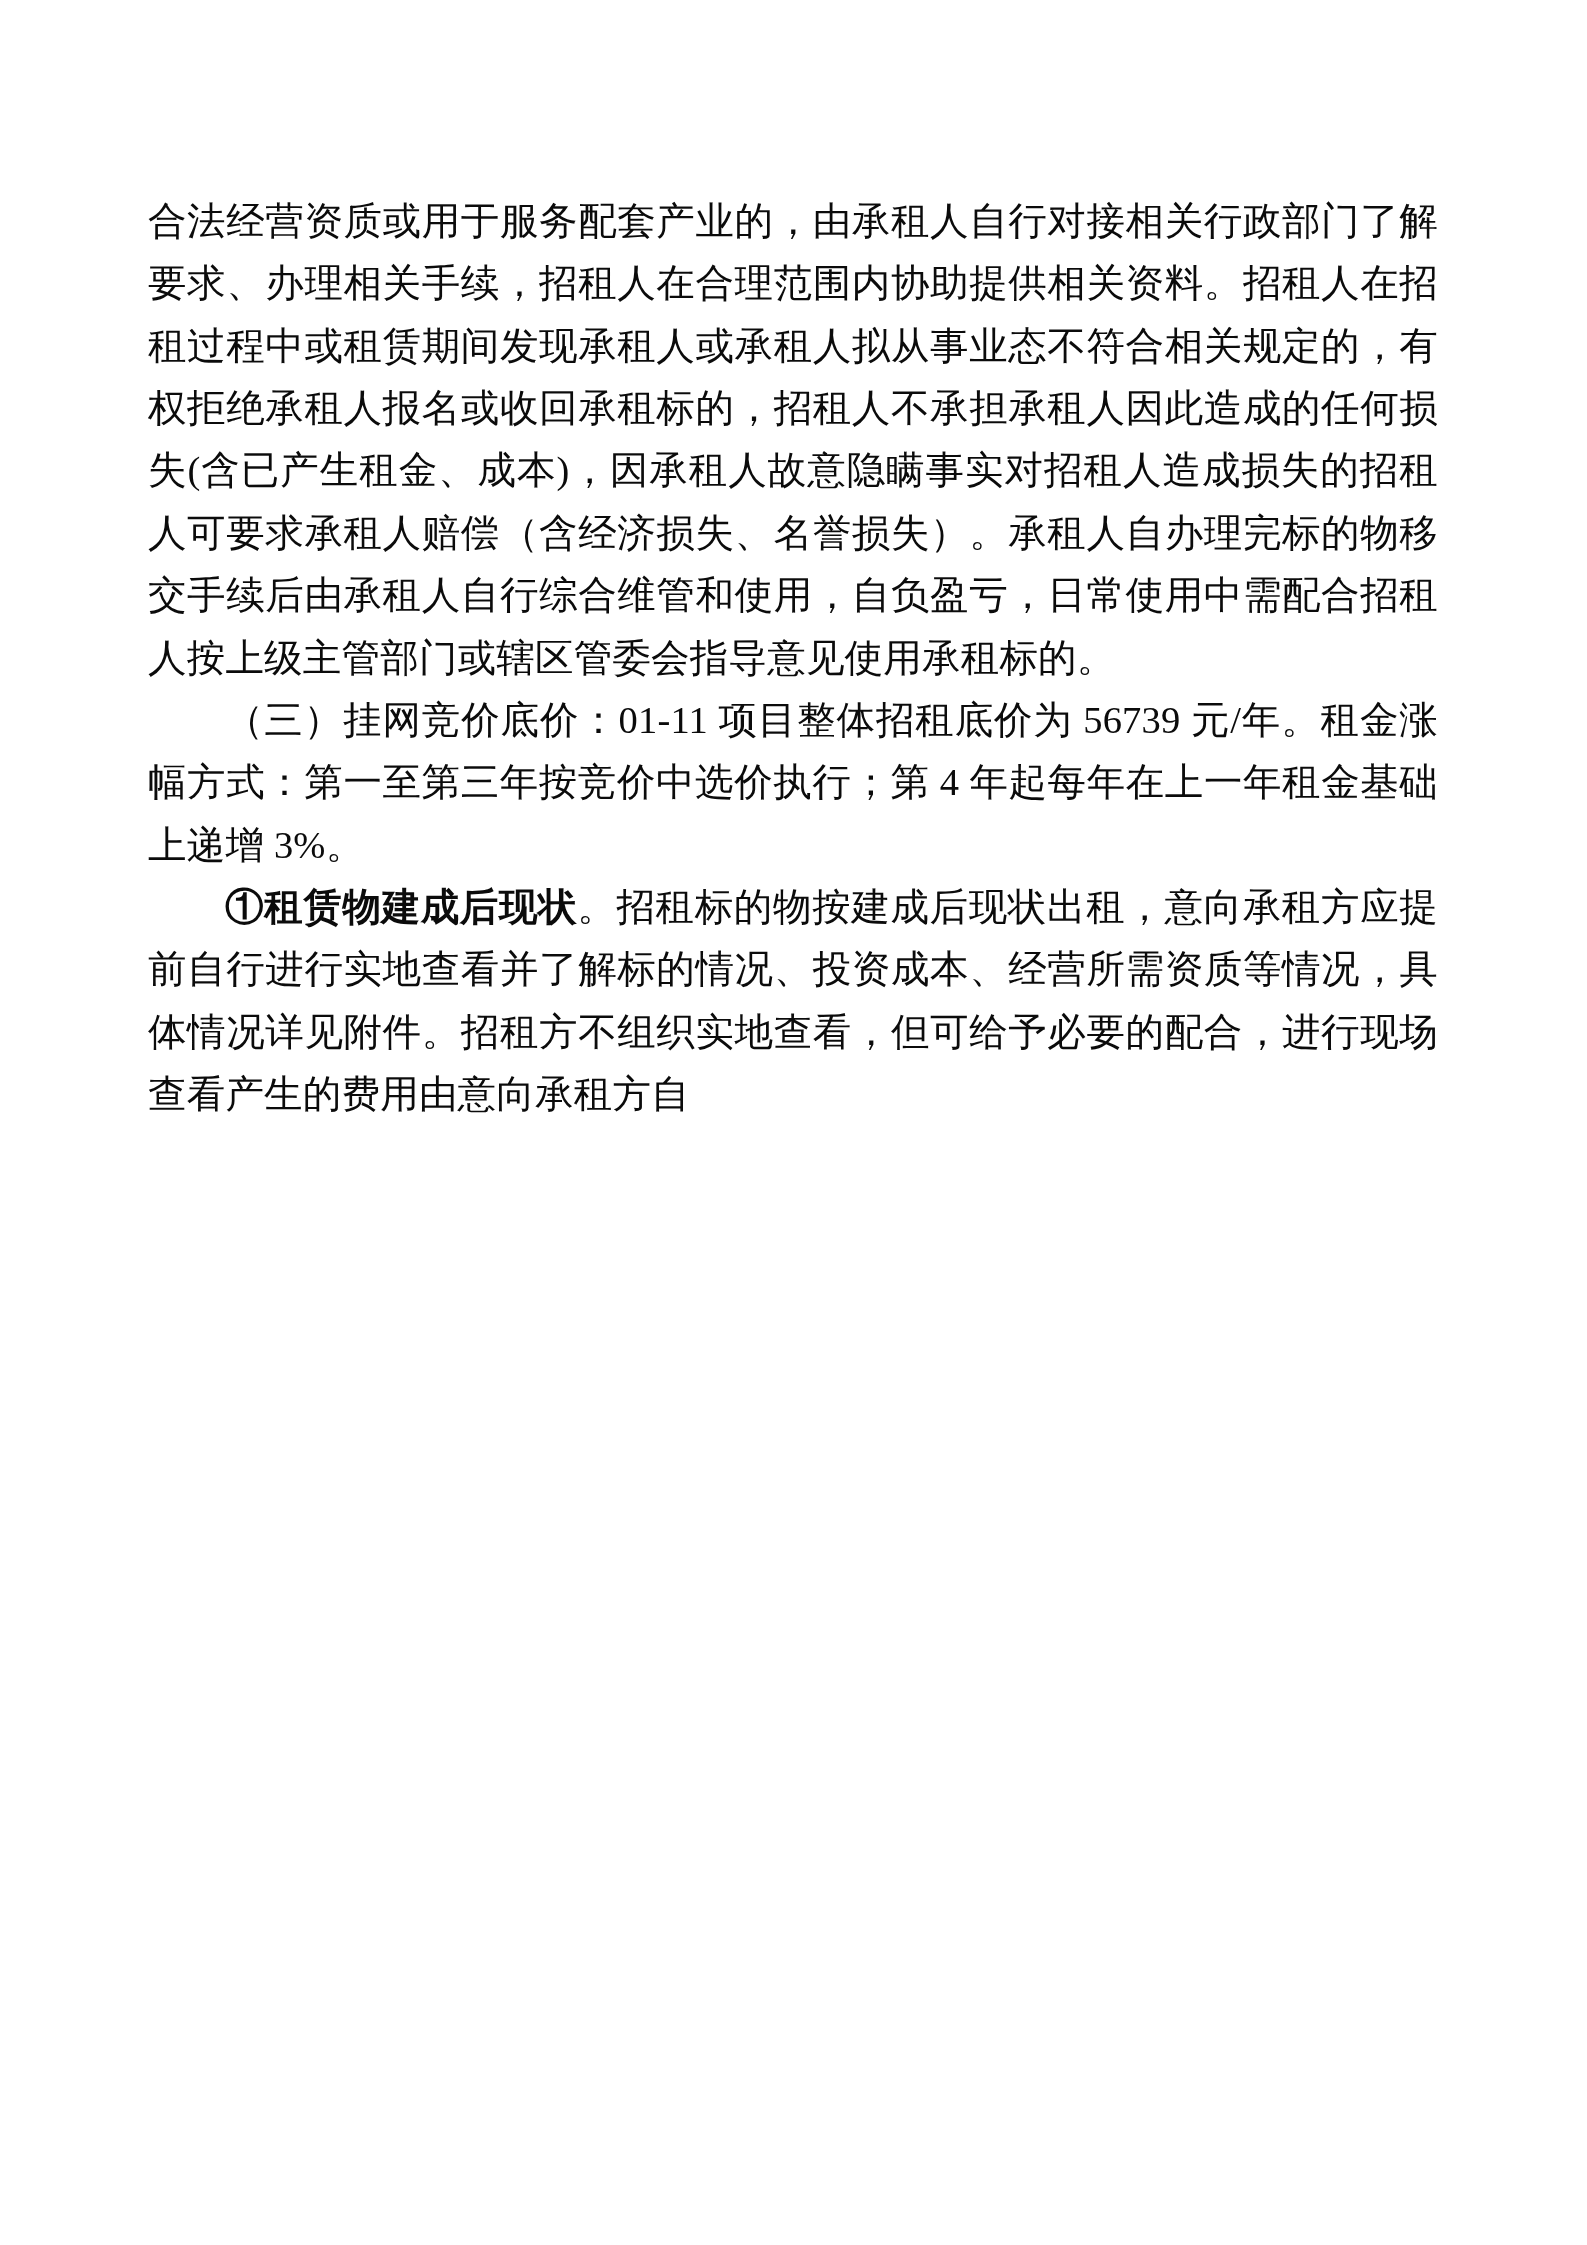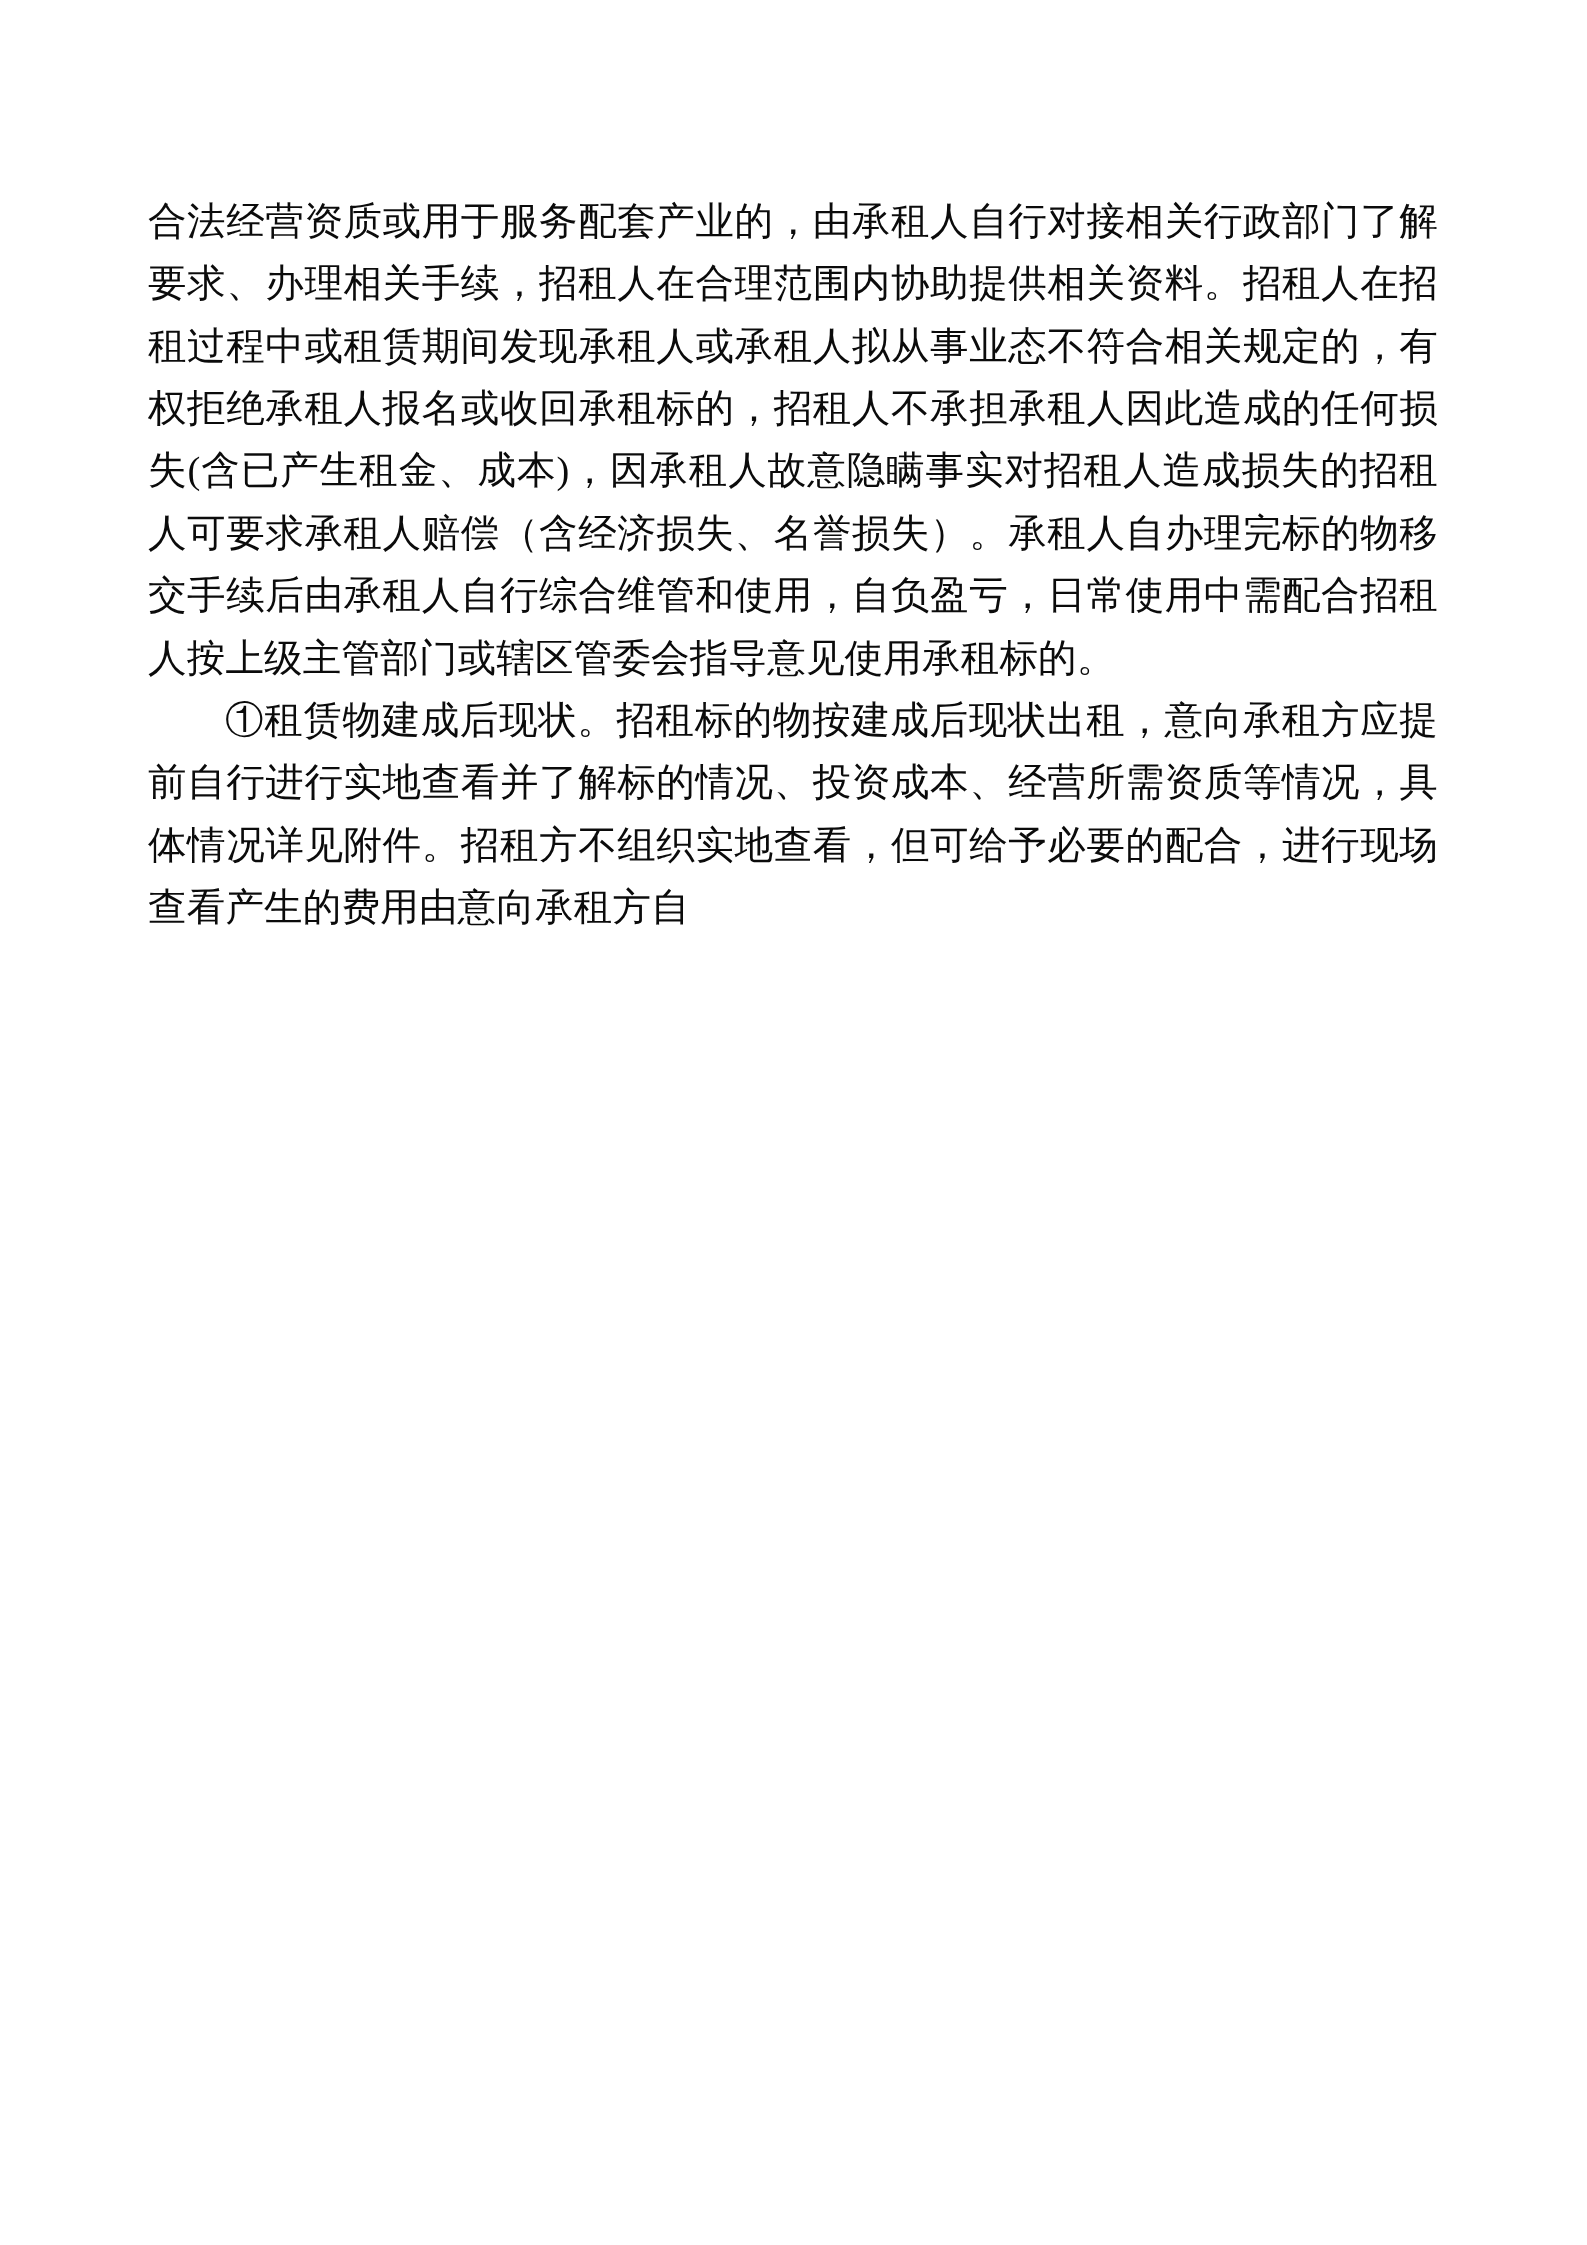--- a/index.html
+++ b/index.html
@@ -35,34 +35,35 @@
     text-justify: inter-ideograph;
     letter-spacing: 0.2px;
     font-family: "Liberation Serif", "DejaVu Serif", serif;
     font-weight: 400;
     color: #0b0b0b;
   }
   p.indent {
     text-indent: 2em;
   }
   .bold-seg {
-    font-weight: 400;
+    font-weight: 700;
   }
   
   .doc-body p {
     -webkit-font-smoothing: antialiased;
   }
 </style>
 </head>
 <body>
 
 <div class="page">
   <div class="doc-body">
 
     <p class="para">合法经营资质或用于服务配套产业的，由承租人自行对接相关行政部门了解要求、办理相关手续，招租人在合理范围内协助提供相关资料。招租人在招租过程中或租赁期间发现承租人或承租人拟从事业态不符合相关规定的，有权拒绝承租人报名或收回承租标的，招租人不承担承租人因此造成的任何损失(含已产生租金、成本)，因承租人故意隐瞒事实对招租人造成损失的招租人可要求承租人赔偿（含经济损失、名誉损失）。承租人自办理完标的物移交手续后由承租人自行综合维管和使用，自负盈亏，日常使用中需配合招租人按上级主管部门或辖区管委会指导意见使用承租标的。</p>
 
 
+    <p class="para indent">（三）挂网竞价底价：01-11 项目整体招租底价为 56739 元/年。租金涨幅方式：第一至第三年按竞价中选价执行；第 4 年起每年在上一年租金基础上递增 3%。</p>
 
 
     <p class="para indent"><span class="bold-seg">①租赁物建成后现状</span><span>。招租标的物按建成后现状出租，意向承租方应提前自行进行实地查看并了解标的情况、投资成本、经营所需资质等情况，具体情况详见附件。招租方不组织实地查看，但可给予必要的配合，进行现场查看产生的费用由意向承租方自</span></p>
 
   </div>
 </div>
 
 </body></html>

